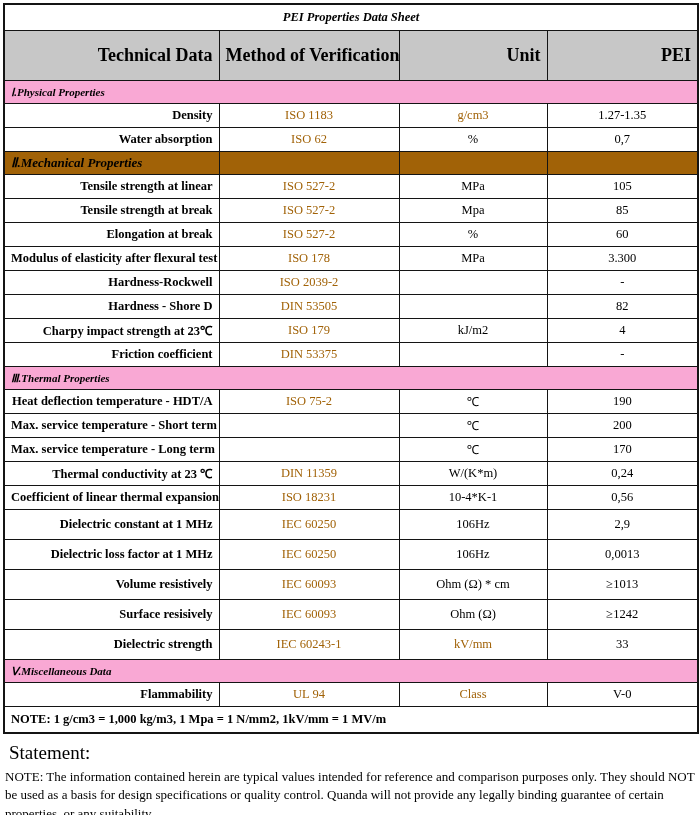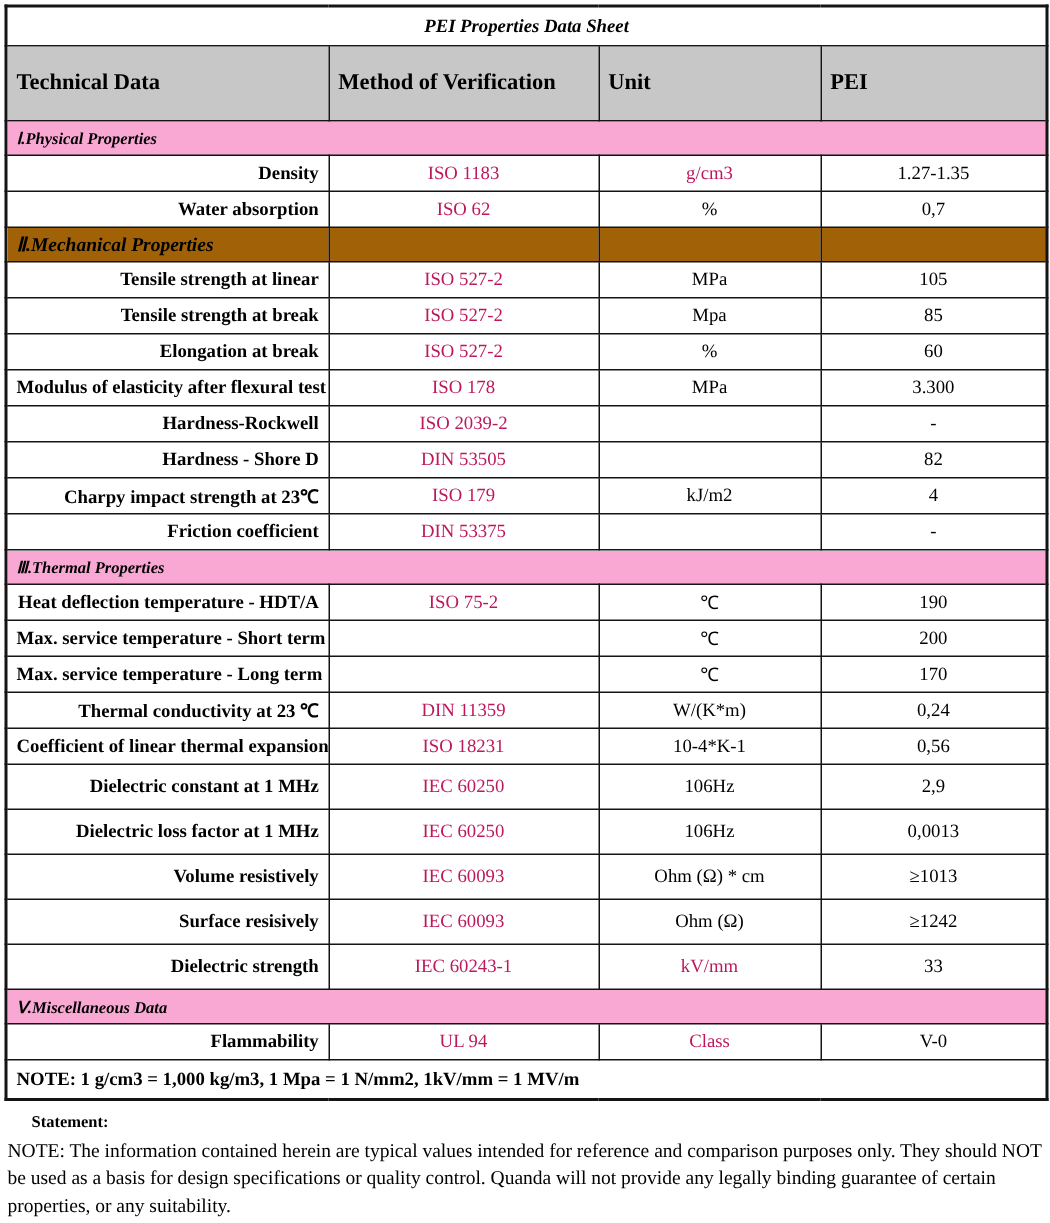--- a/index.html
+++ b/index.html
@@ -32,22 +32,22 @@
     text-align: center;
     font-weight: bold;
     font-style: italic;
     font-size: 17.5px;
     background: #ffffff;
   }
   tr.header-row td {
     height: 47px;
     background: #c7c7c7;
     font-weight: bold;
-    text-align: left;
-    font-size: 15px;
+    text-align: right;
+    font-size: 18px;
   }
   tr.section-light td {
     height: 20px;
     background: #f9a8d4;
     font-weight: bold;
     font-style: italic;
     font-size: 11px;
     text-align: left;
   }
   tr.section-dark td {
@@ -55,34 +55,34 @@
     background: #a16207;
     font-weight: bold;
     font-style: italic;
     font-size: 13px;
     text-align: left;
   }
   tr.data-row td { height: 21px; }
   tr.data-row.tall td { height: 27px; }
   td.prop { font-weight: bold; text-align: right; }
   td.c { text-align: center; }
-  .blue { color: #be185d; }
+  .blue { color: #a16207; }
   td.note-cell {
     height: 23px;
     font-weight: bold;
     text-align: left;
     font-size: 12.5px;
   }
   .statement {
     padding: 5px 2px 0 2px;
   }
   .statement .stmt-head {
-    font-weight: bold;
-    font-size: 11px;
-    margin: 3px 0 4px 16px;
+    font-weight: normal;
+    font-size: 19px;
+    margin: 3px 0 4px 4px;
   }
   .statement .stmt-body {
     font-size: 13px;
     line-height: 1.42;
     margin: 0;
     white-space: normal;
   }
 </style>
 </head>
 <body>

